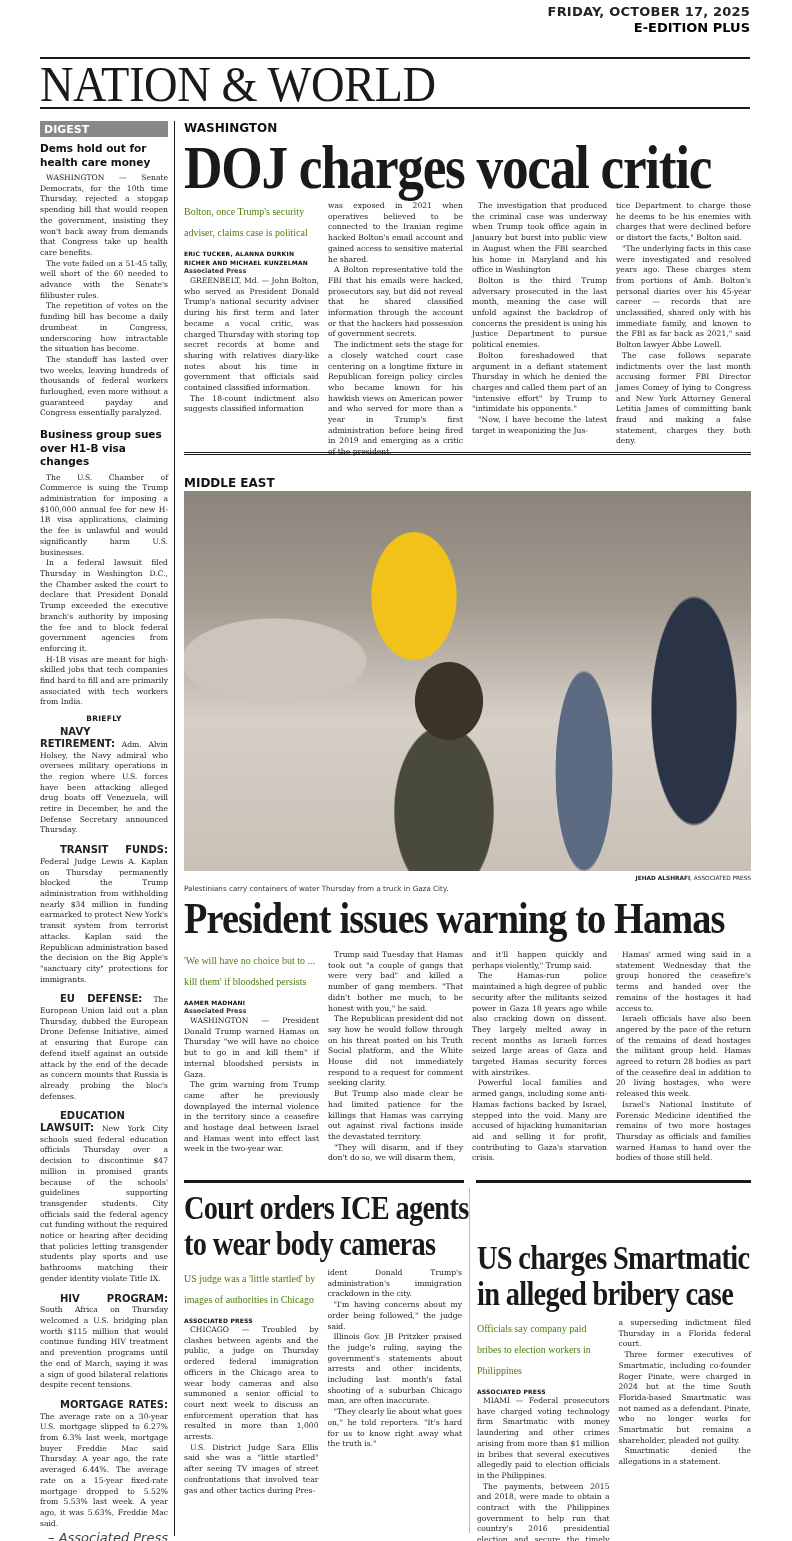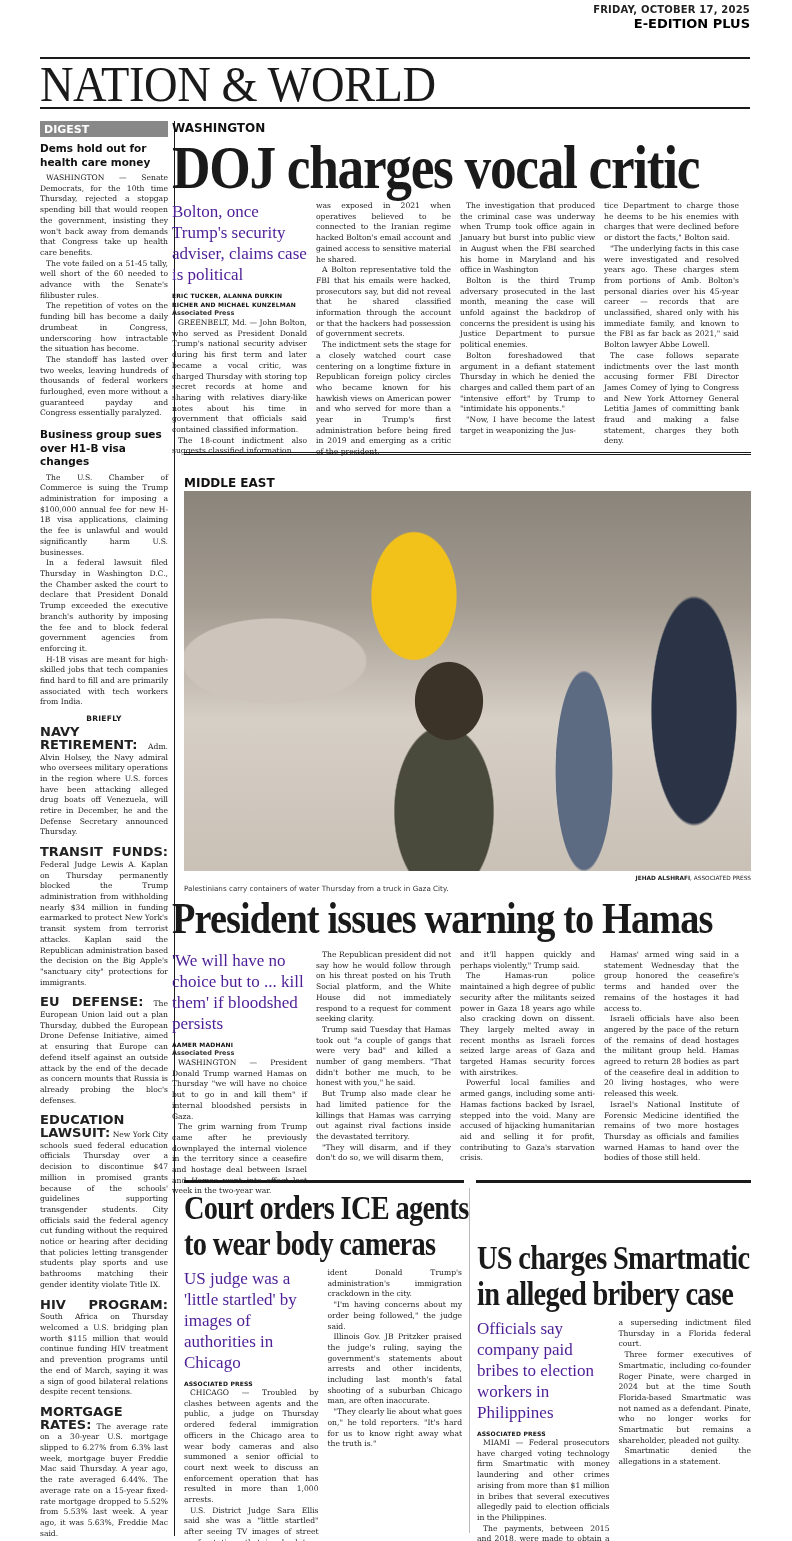--- a/index.html
+++ b/index.html
@@ -1,60 +1,60 @@
 <!DOCTYPE html>
 <html><head>
 <meta charset="utf-8">
 <style>
   * { box-sizing: border-box; margin: 0; padding: 0; }
   html, body { width: 792px; height: 1541px; background: #fff; overflow: hidden; }
   body { position: relative; color: #1a1a1a; font-family: "DejaVu Serif", serif; }
 
   .masthead-meta { position: absolute; right: 42px; top: 4px; text-align: right; font-family: "DejaVu Sans", sans-serif; }
-  .masthead-date { font-size: 10px; font-weight: bold; letter-spacing: 0.2px; color: #222; }
+  .masthead-date { font-size: 13px; font-weight: bold; letter-spacing: 0.2px; color: #222; }
   .masthead-edition { font-size: 13px; font-weight: bold; color: #000000; margin-top: 1px; }
 
   .section-rule-top { position: absolute; left: 40px; right: 42px; top: 57px; height: 2px; background: #1a1a1a; }
   .section-title { position: absolute; left: 40px; top: 56px; font-family: "Liberation Serif", serif; font-size: 50px; font-weight: normal; letter-spacing: -0.5px; transform: scaleX(0.93); transform-origin: left; color: #1a1a1a; line-height: 56px; }
   .section-rule-bottom { position: absolute; left: 40px; right: 42px; top: 107px; height: 1.5px; background: #1a1a1a; }
 
   
   .digest { position: absolute; left: 40px; top: 121px; width: 128px; }
   .digest-vrule { position: absolute; left: 174px; top: 121px; width: 1px; height: 1415px; background: #1a1a1a; }
   .digest-tag { background: #888; color: #fff; font-family: "DejaVu Sans", sans-serif; font-weight: bold; font-size: 11px; padding: 1px 4px; height: 16px; line-height: 15px; }
   .digest-head { font-family: "DejaVu Sans", sans-serif; font-weight: bold; font-size: 10.5px; line-height: 13.5px; margin-top: 5px; color: #111; }
   .body-text { font-family: "DejaVu Serif", serif; font-size: 7.6px; line-height: 10.7px; text-align: justify; color: #222; hyphens: auto; }
   .body-text p { text-indent: 6px; }
   .digest .body-text { margin-top: 4px; }
   .briefly-label { text-align: center; font-family: "DejaVu Sans", sans-serif; font-weight: bold; font-size: 7.5px; margin: 6px 0 4px; letter-spacing: 0.3px; }
   .brief { margin-bottom: 9px; }
   .brief p { text-indent: 0; }
-  .brief-label { font-family: "DejaVu Sans", sans-serif; font-weight: bold; font-size: 13px; }
+  .brief-label { font-family: "DejaVu Sans", sans-serif; font-weight: bold; font-size: 10px; margin-left: 20px; }
   .credit-line { text-align: right; font-style: italic; font-family: "DejaVu Sans", sans-serif; font-size: 13px; color: #444; margin-top: 1px; }
   .podcast-rule { height: 1.5px; background: #1a1a1a; margin: 5px 0 6px; }
   .podcast { position: relative; font-size: 8.3px; line-height: 11px; }
   .qr { float: left; width: 32px; height: 32px; margin: 1px 4px 0 0; background:
       repeating-linear-gradient(90deg, #222 0 2px, #fff 2px 4px),
       #fff; position: relative; border: 1px solid #222; }
   .qr::before, .qr::after { content: ""; position: absolute; width: 9px; height: 9px; border: 2px solid #111; background: #fff; }
   .qr::before { left: 1px; top: 1px; }
   .qr::after { right: 1px; top: 1px; }
   .qr span { position: absolute; left: 1px; bottom: 1px; width: 9px; height: 9px; border: 2px solid #111; background: #fff; }
   .podcast-label { font-weight: bold; font-family: "DejaVu Serif", serif; margin-left: 44px; }
   .podcast-text { font-style: italic; }
 
   
-  .main { position: absolute; left: 172px; width: 567px; }
+  .main { position: absolute; left: 184px; width: 567px; }
   .kicker { font-family: "DejaVu Sans", sans-serif; font-weight: bold; font-size: 12px; color: #111; }
   .headline-xl { font-family: "Liberation Serif", serif; font-weight: bold; font-size: 62px; line-height: 64px; letter-spacing: -1.5px; transform: scaleX(0.86); transform-origin: left; white-space: nowrap; color: #1a1a1a; }
   .headline-l { font-family: "Liberation Serif", serif; font-weight: bold; font-size: 44px; line-height: 46px; letter-spacing: -1px; transform: scaleX(0.87); transform-origin: left; white-space: nowrap; color: #1a1a1a; }
   .headline-m { font-family: "Liberation Serif", serif; font-weight: bold; font-size: 33px; line-height: 36px; letter-spacing: -0.8px; transform: scaleX(0.86); transform-origin: left; white-space: nowrap; color: #1a1a1a; }
   .cols { display: flex; gap: 9px; }
   .col { flex: 1; }
-  .deck { font-family: "Liberation Serif", serif; font-size: 17px; line-height: 21px; color: #4c1d95; margin-bottom: 6px; }
+  .deck { font-family: "Liberation Serif", serif; font-size: 10px; line-height: 21px; color: #4d7c0f; margin-bottom: 6px; }
   .byline { font-family: "DejaVu Sans", sans-serif; font-weight: bold; font-size: 6px; line-height: 9px; color: #111; letter-spacing: 0.2px; }
   .affil { font-family: "DejaVu Sans", sans-serif; font-weight: bold; font-size: 6.5px; color: #333; margin-bottom: 1px; }
 
   .rule-double { position: absolute; left: 184px; width: 567px; height: 3px; border-top: 1px solid #1a1a1a; border-bottom: 1px solid #1a1a1a; }
   .rule-thick { position: absolute; height: 3px; background: #1a1a1a; }
 
   .photo { position: absolute; left: 184px; top: 491px; width: 567px; height: 380px; overflow: hidden;
     background:
       radial-gradient(ellipse 60px 90px at 230px 105px, #f3c21a 0 70%, transparent 72%),
       radial-gradient(ellipse 48px 55px at 265px 210px, #3b3228 0 70%, transparent 72%),
@@ -177,22 +177,22 @@
     <div class="col">
       <div class="deck">'We will have no choice but to ... kill them' if bloodshed persists</div>
       <div class="byline">AAMER MADHANI</div>
       <div class="affil">Associated Press</div>
       <div class="body-text">
         <p>WASHINGTON — President Donald Trump warned Hamas on Thursday "we will have no choice but to go in and kill them" if internal bloodshed persists in Gaza.</p>
         <p>The grim warning from Trump came after he previously downplayed the internal violence in the territory since a ceasefire and hostage deal between Israel and Hamas went into effect last week in the two-year war.</p>
       </div>
     </div>
     <div class="col body-text">
+      <p>Trump said Tuesday that Hamas took out "a couple of gangs that were very bad" and killed a number of gang members. "That didn't bother me much, to be honest with you," he said.</p>
       <p>The Republican president did not say how he would follow through on his threat posted on his Truth Social platform, and the White House did not immediately respond to a request for comment seeking clarity.</p>
-      <p>Trump said Tuesday that Hamas took out "a couple of gangs that were very bad" and killed a number of gang members. "That didn't bother me much, to be honest with you," he said.</p>
       <p>But Trump also made clear he had limited patience for the killings that Hamas was carrying out against rival factions inside the devastated territory.</p>
       <p>"They will disarm, and if they don't do so, we will disarm them,</p>
     </div>
     <div class="col body-text">
       <p style="text-indent:0">and it'll happen quickly and perhaps violently," Trump said.</p>
       <p>The Hamas-run police maintained a high degree of public security after the militants seized power in Gaza 18 years ago while also cracking down on dissent. They largely melted away in recent months as Israeli forces seized large areas of Gaza and targeted Hamas security forces with airstrikes.</p>
       <p>Powerful local families and armed gangs, including some anti-Hamas factions backed by Israel, stepped into the void. Many are accused of hijacking humanitarian aid and selling it for profit, contributing to Gaza's starvation crisis.</p>
     </div>
     <div class="col body-text">
       <p>Hamas' armed wing said in a statement Wednesday that the group honored the ceasefire's terms and handed over the remains of the hostages it had access to.</p>

